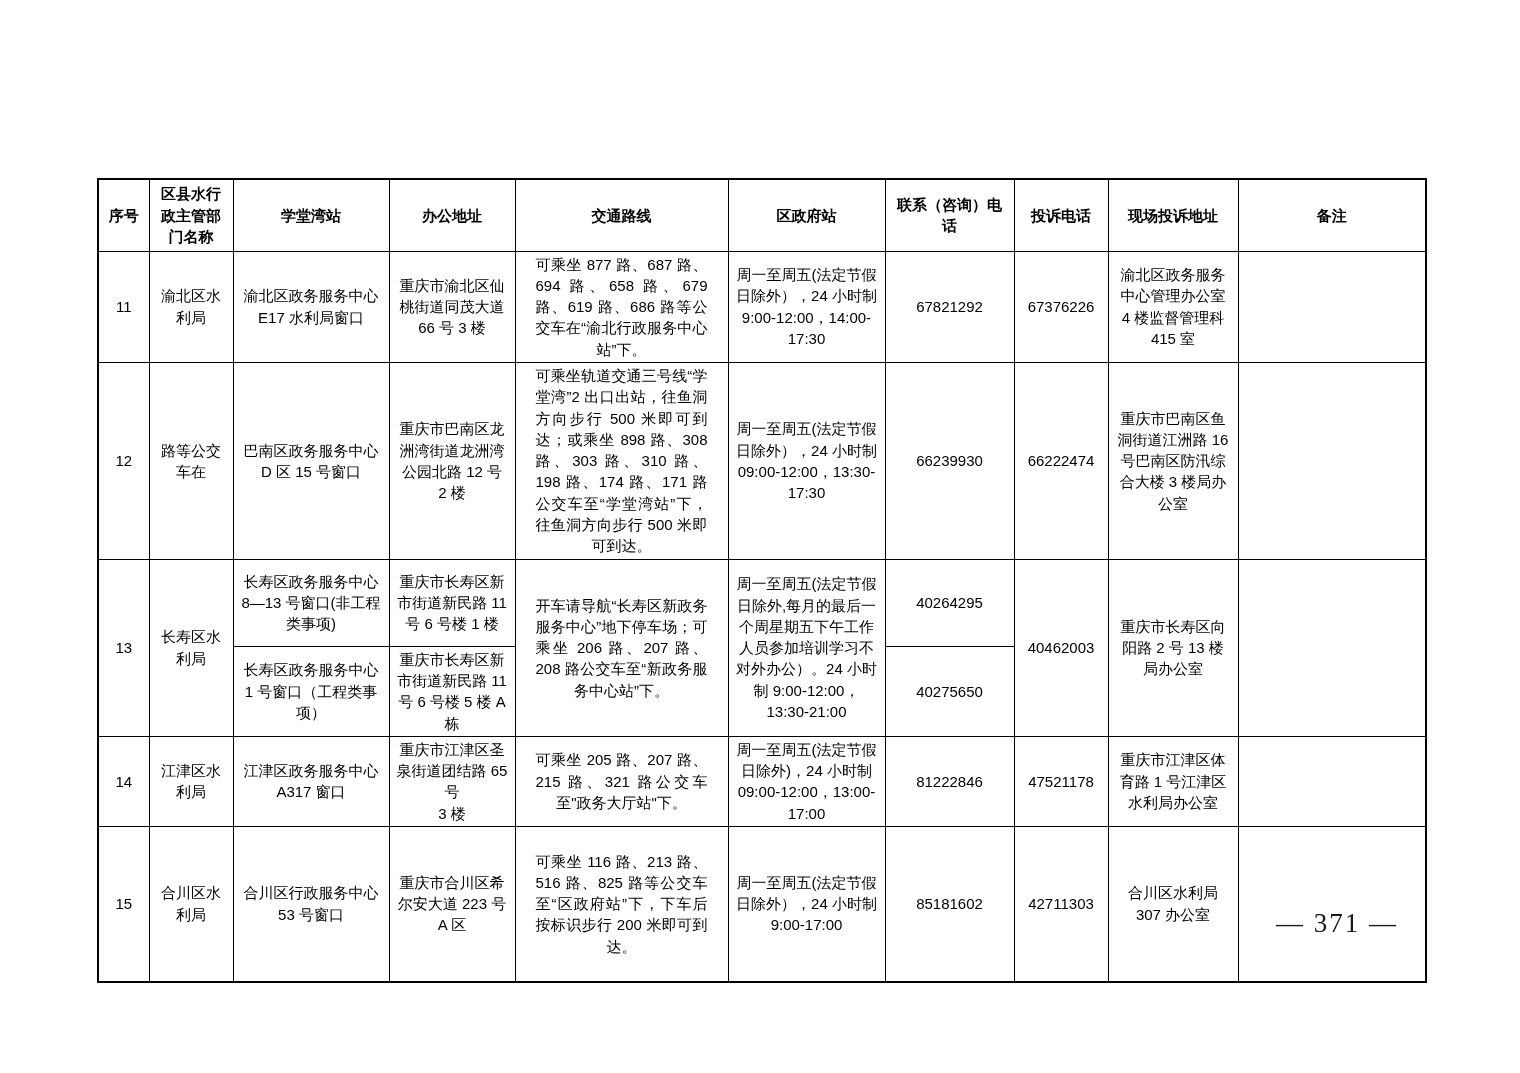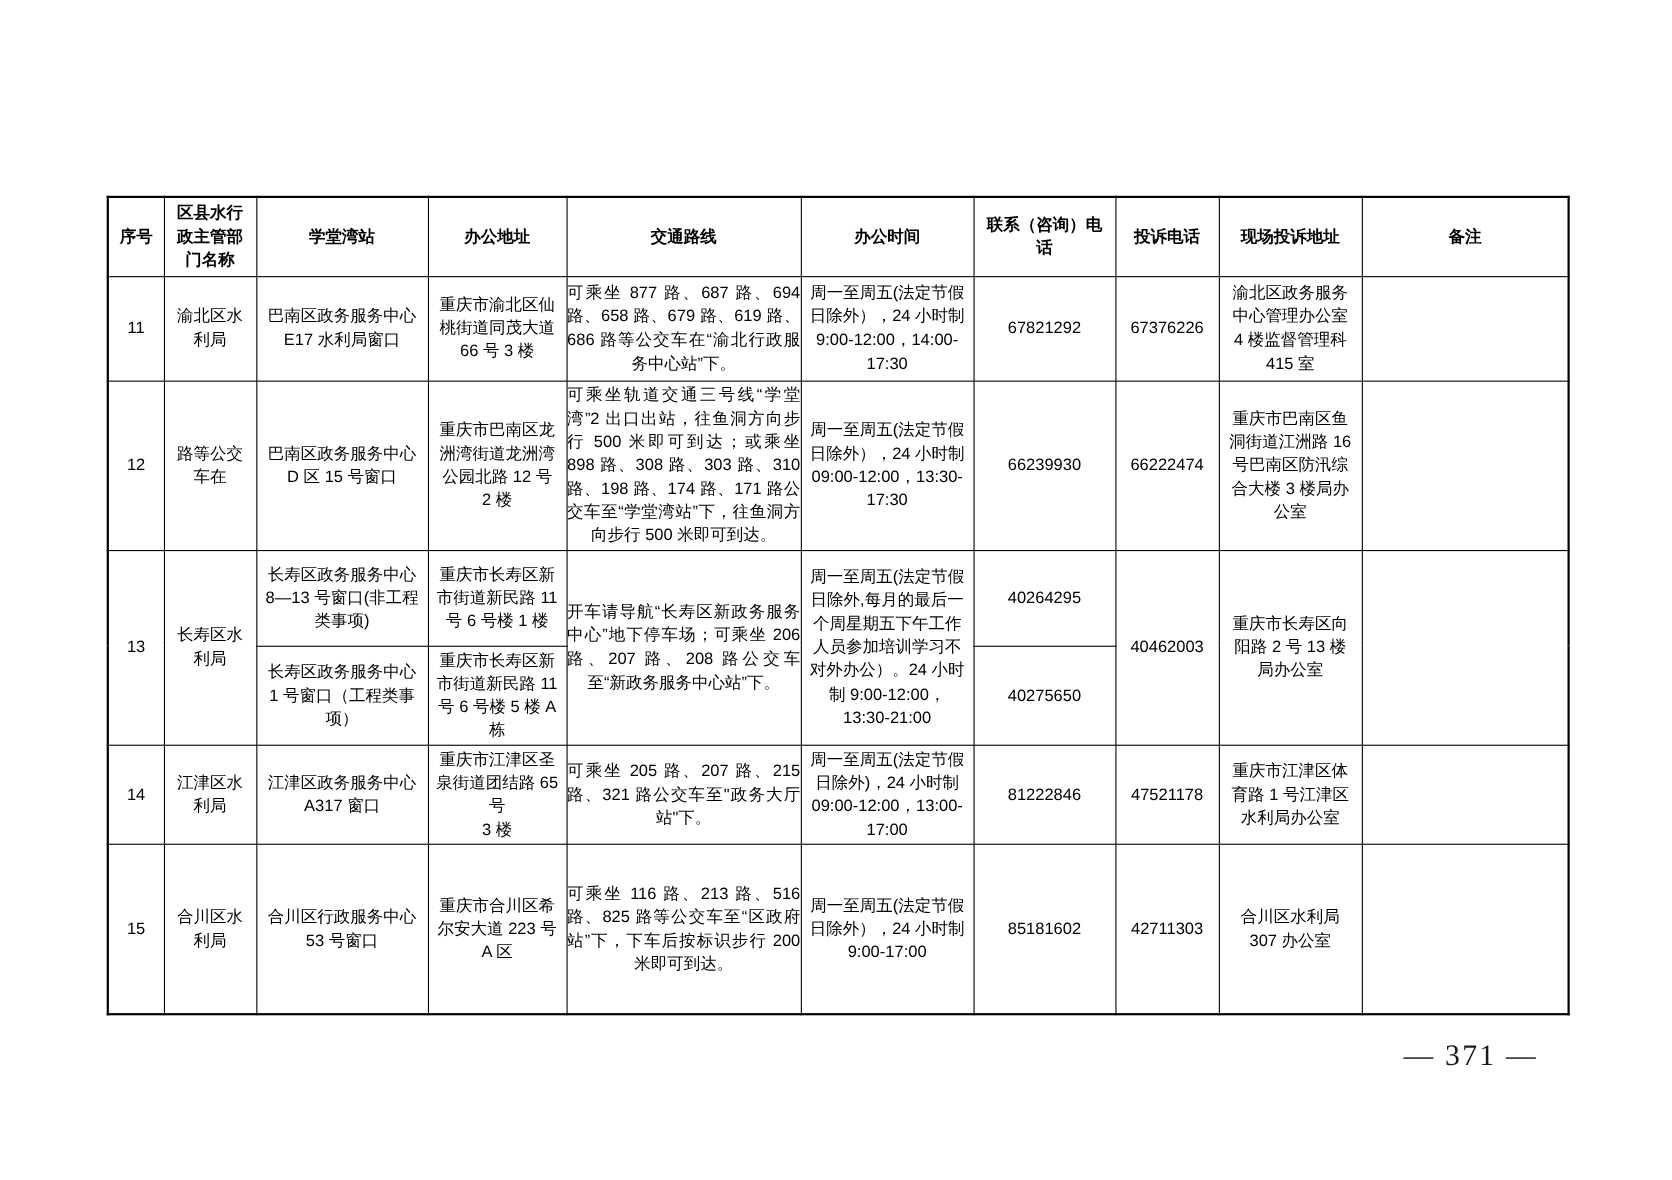--- a/index.html
+++ b/index.html
@@ -29,30 +29,29 @@
     word-break:break-word;
     overflow:hidden;
   }
   .gov-table th{
     font-weight:bold;
     padding:2px 5px;
   }
   .gov-table td.justify{
     text-align:justify;
     text-align-last:center;
-    padding:2px 0;
+    padding:2px 20px;
   }
   .page-number{
     position:absolute;
     top:908px;right:122px;
     font-family:"Liberation Serif", serif;
     font-size:27px;
     letter-spacing:2px;
     color:#1a1a1a;
-    margin-top:36px;
   }
 </style>
 </head>
 <body>
 
 <div class="page">
 
   <table class="gov-table">
     <colgroup>
       <col style="width:51px">
@@ -67,31 +66,31 @@
         <col style="width:188px">
     </colgroup>
 
     <tbody>
         <tr style="height:72px">
       <th>序号</th>
       <th>区县水行政主管部门名称</th>
       <th>学堂湾站</th>
       <th>办公地址</th>
       <th>交通路线</th>
-      <th>办公时间</th>
+      <th>区政府站</th>
       <th>联系（咨询）电话</th>
       <th>投诉电话</th>
       <th>现场投诉地址</th>
       <th>备注</th>
     </tr>
 
     <tr style="height:95px">
       <td>11</td>
       <td>渝北区水利局</td>
-      <td>巴南区政务服务中心 E17 水利局窗口</td>
+      <td>渝北区政务服务中心 E17 水利局窗口</td>
       <td>重庆市渝北区仙桃街道同茂大道 66 号 3 楼</td>
       <td class="justify">可乘坐 877 路、687 路、694 路、658 路、679 路、619 路、686 路等公交车在“渝北行政服务中心站”下。</td>
       <td>周一至周五(法定节假日除外），24 小时制 9:00-12:00，14:00-17:30</td>
       <td>67821292</td>
       <td>67376226</td>
       <td>渝北区政务服务中心管理办公室 4 楼监督管理科 415 室</td>
       <td></td>
     </tr>
 
     <tr style="height:146px">

